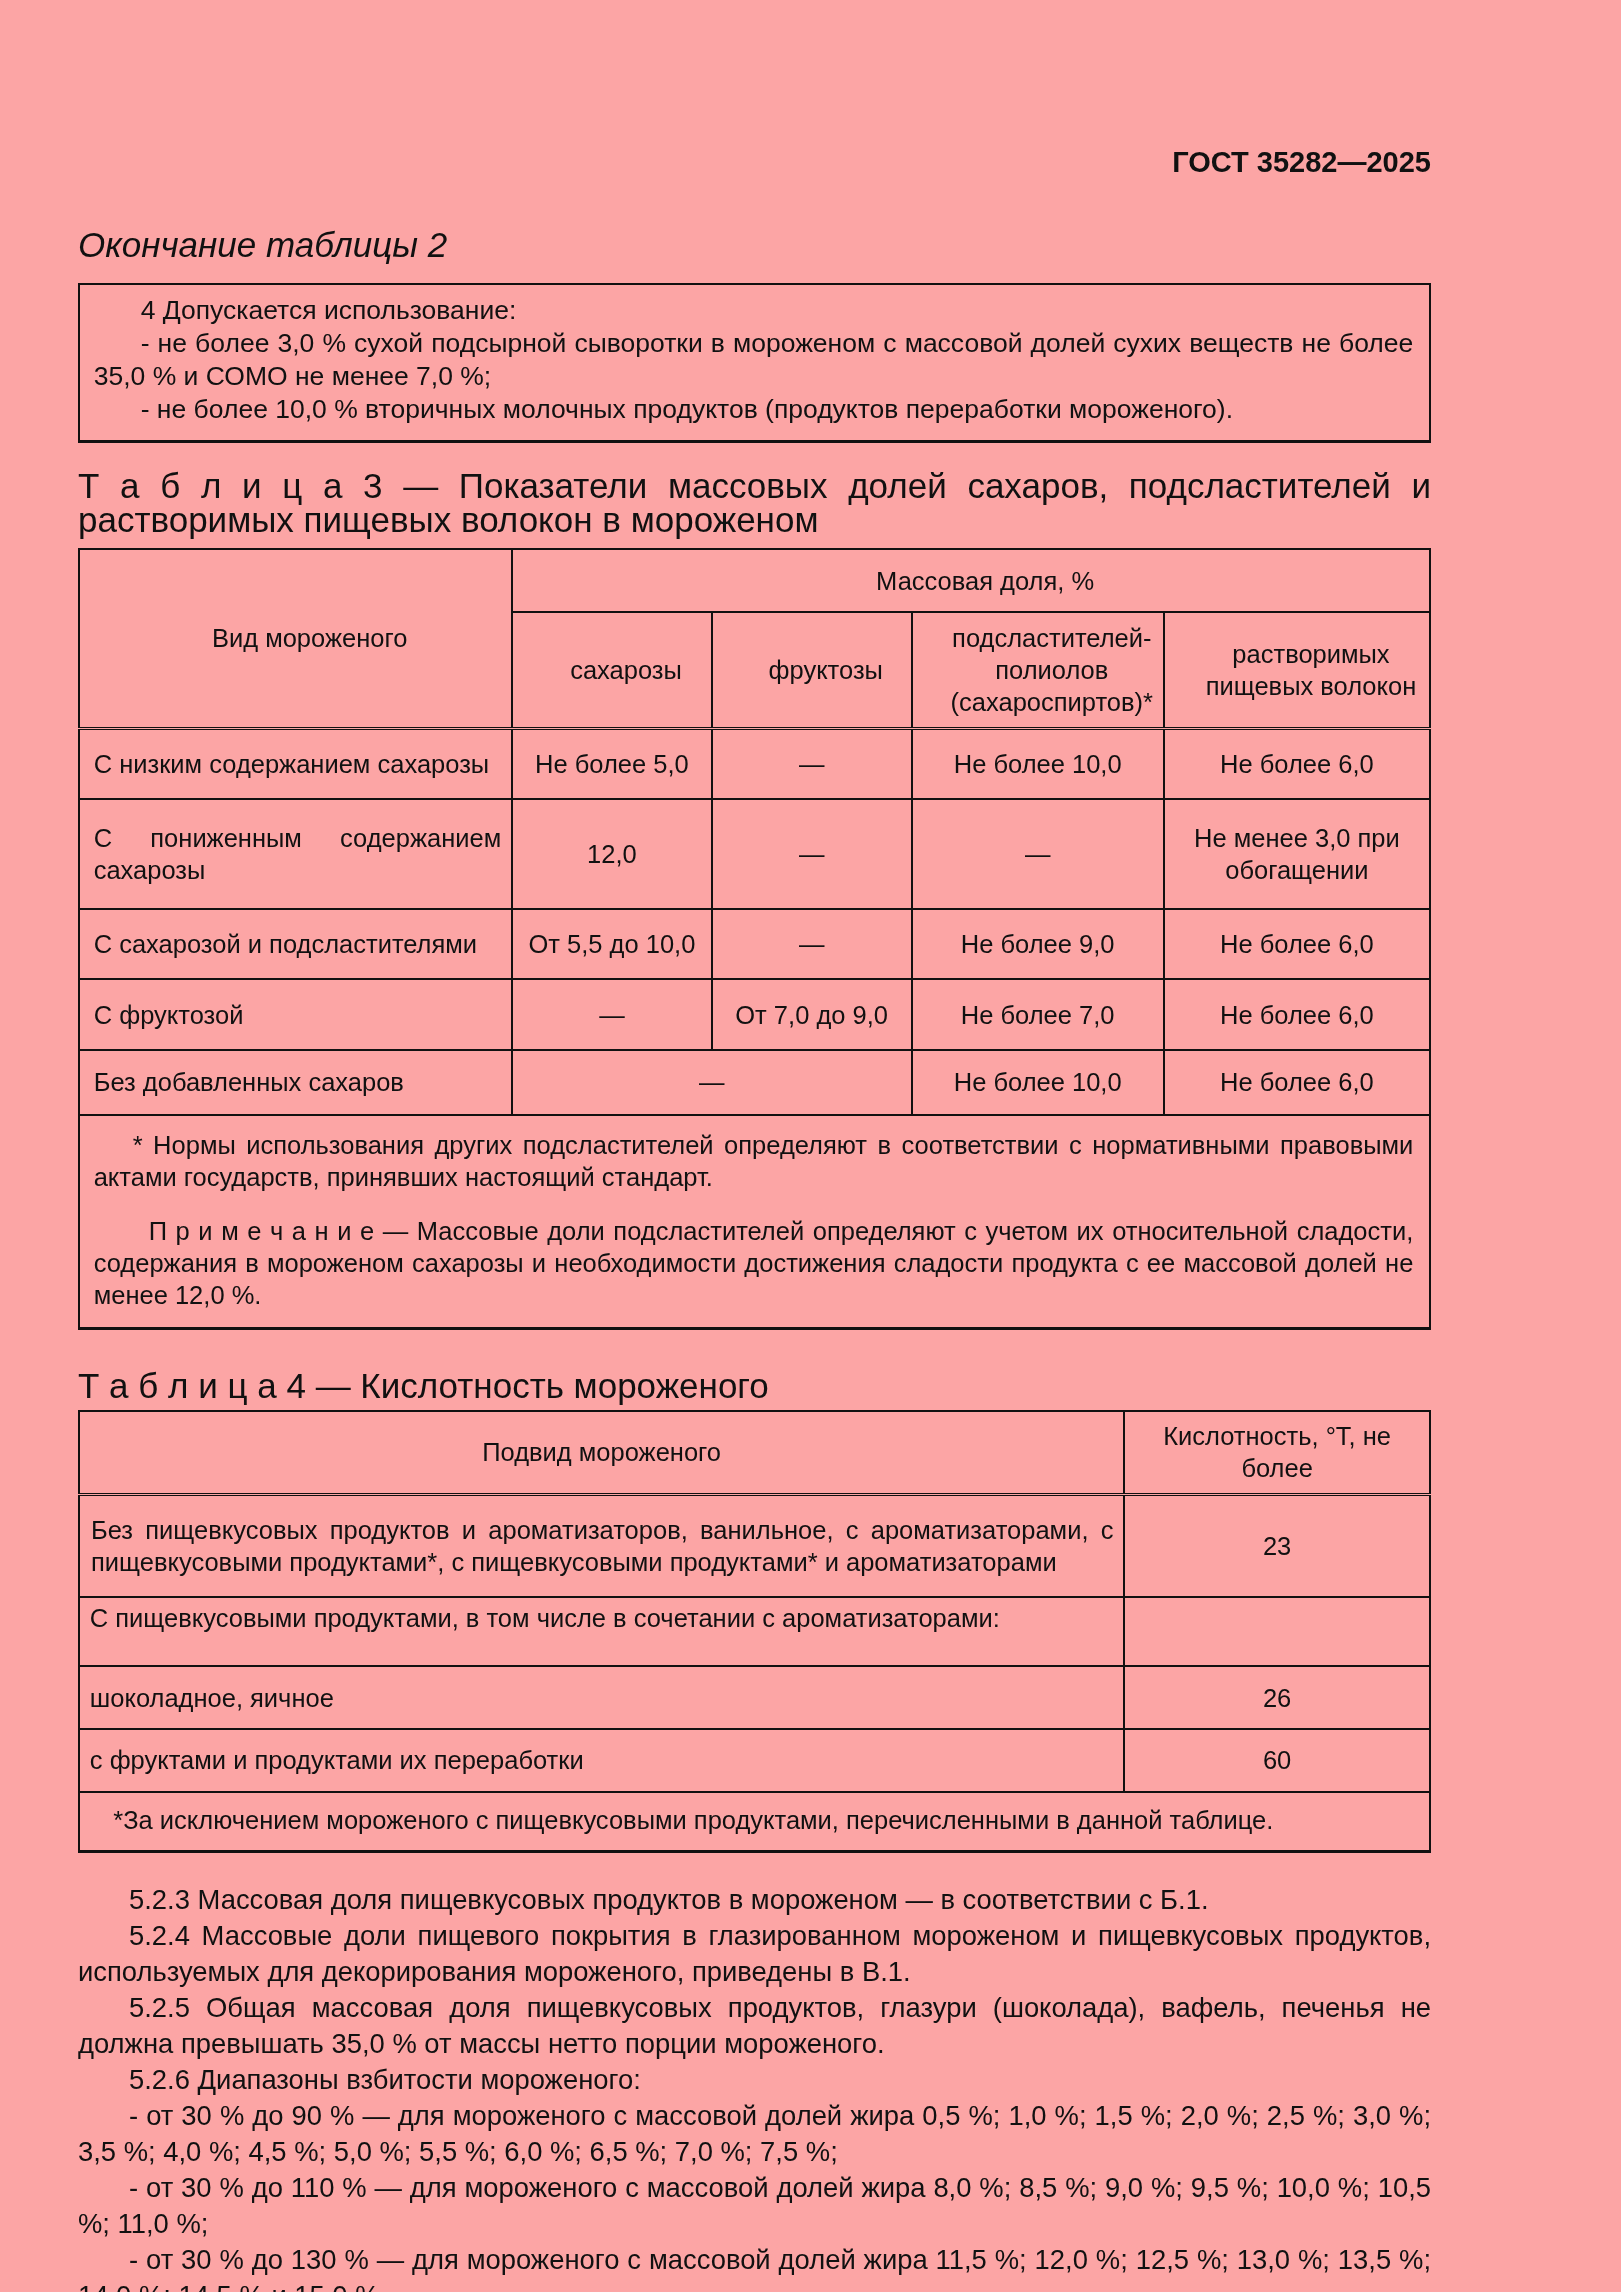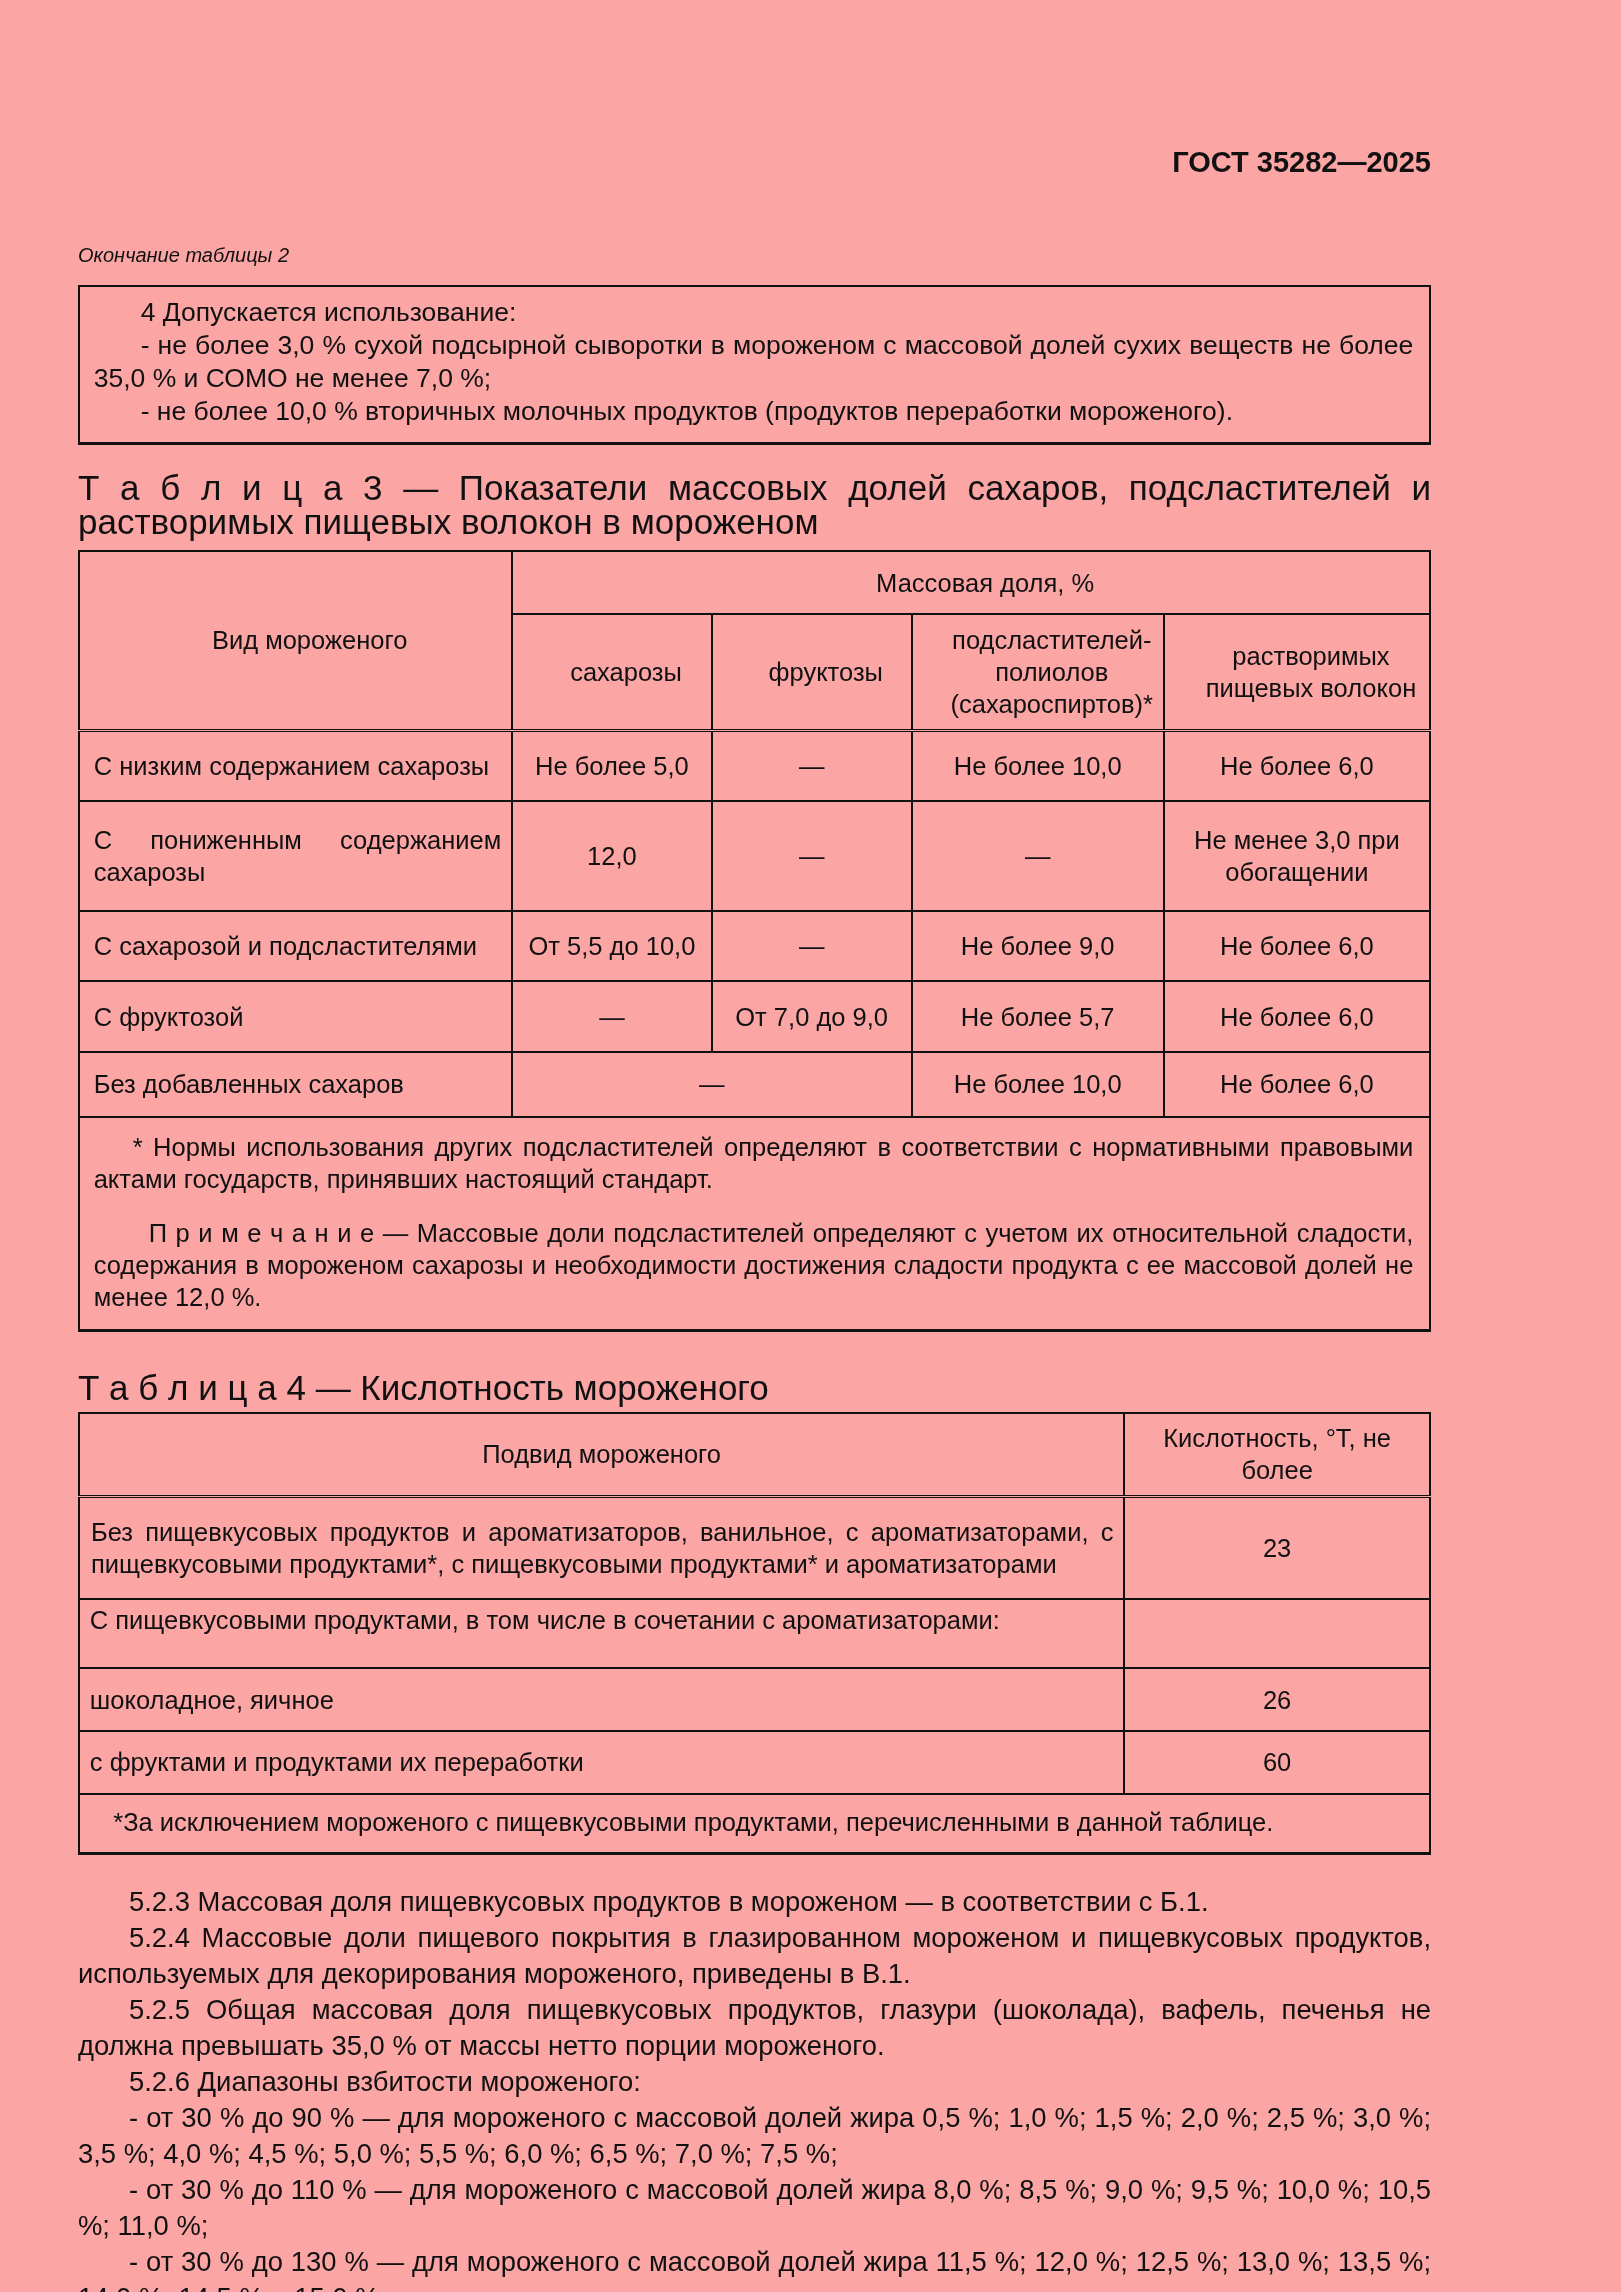--- a/index.html
+++ b/index.html
@@ -14,22 +14,22 @@
     padding:147px 190px 0 78px;
   }
   .doc-header{
     text-align:right;
     font-weight:bold;
     font-size:29px;
     line-height:31px;
   }
   .tbl-continuation-caption{
     font-style:italic;
-    font-size:20px;
-    margin-top:66px;
+    font-size:35px;
+    margin-top:47px;
   }
   .note-box{
     margin-top:17.6px;
     border:2px solid #111;
     border-bottom:3.9px solid #111;
     padding:9.8px 15.7px 13.7px 13.7px;
     font-size:26.5px;
     line-height:33px;
   }
   .note-box .note-line{text-indent:47px;text-align:justify;}
@@ -140,21 +140,21 @@
       <td class="kind-cell">С сахарозой и подсластителями</td>
       <td class="val">От 5,5 до 10,0</td>
       <td class="val">—</td>
       <td class="val">Не более 9,0</td>
       <td class="val">Не более 6,0</td>
     </tr>
     <tr class="r4">
       <td class="kind-cell">С фруктозой</td>
       <td class="val">—</td>
       <td class="val">От 7,0 до 9,0</td>
-      <td class="val">Не более 5,7</td>
+      <td class="val">Не более 7,0</td>
       <td class="val">Не более 6,0</td>
     </tr>
     <tr class="r5">
       <td class="kind-cell">Без добавленных сахаров</td>
       <td class="val" colspan="2">—</td>
       <td class="val">Не более 10,0</td>
       <td class="val">Не более 6,0</td>
     </tr>
     <tr>
       <td colspan="5" class="fn-cell">

